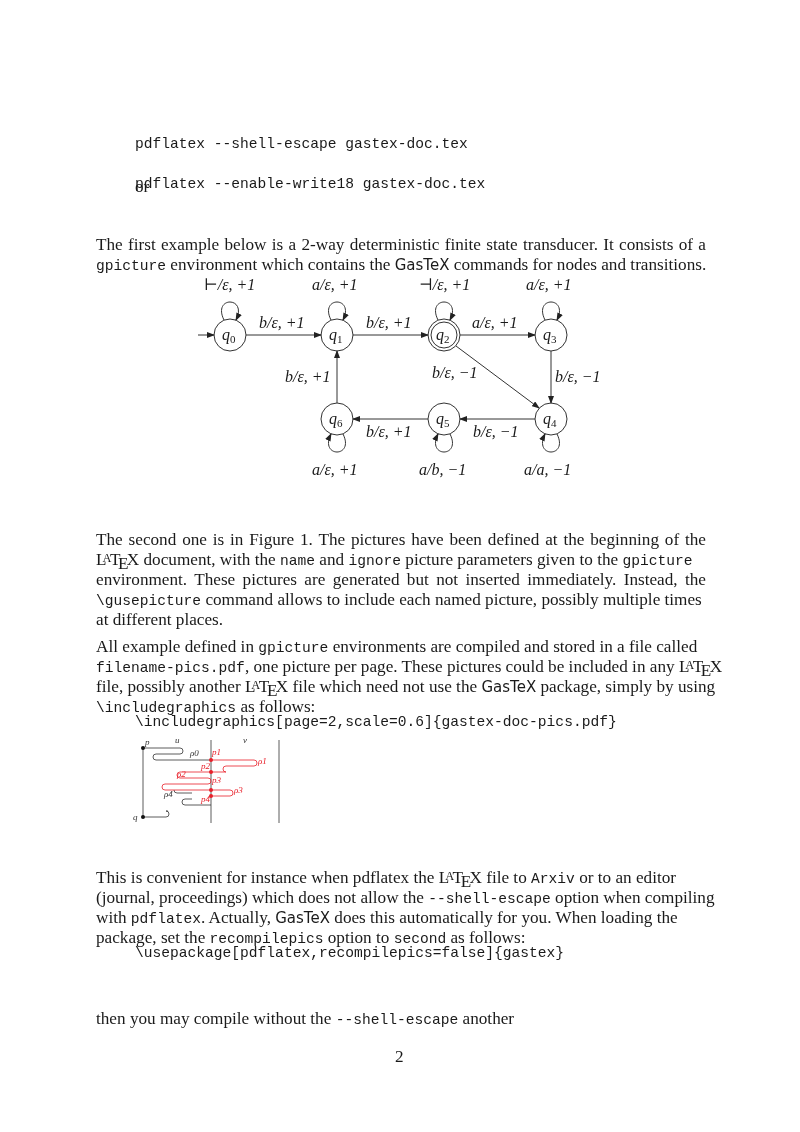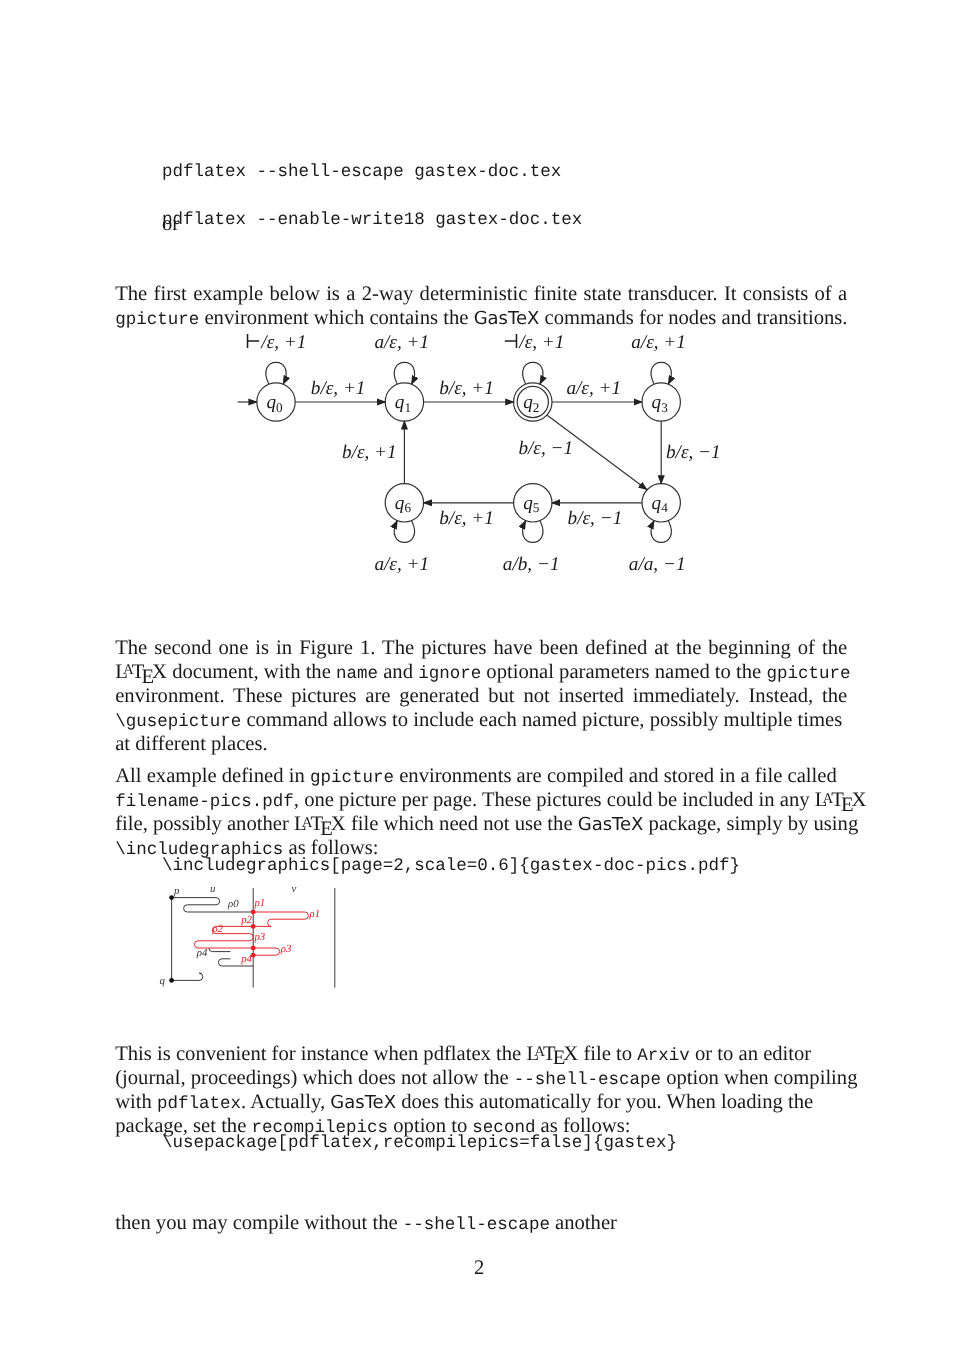--- a/index.html
+++ b/index.html
@@ -99,21 +99,21 @@
     <text x="432" y="378">b/ε, −1</text>
     <text x="473" y="437">b/ε, −1</text>
     <text x="366" y="437">b/ε, +1</text>
     <text x="285" y="382">b/ε, +1</text>
   </g>
 </svg>
 
 <div class="para serif" style="top:508px;">
   <div class="line just" style="top:0;">The second one is in Figure 1.  The pictures have been defined at the beginning of the</div>
   <div class="line" style="top:20px; width:610px;">
-    <span class="latex">L<span class="a">A</span>T<span class="e">E</span>X</span><span> document, with the </span><span class="mono">name</span><span> and </span><span class="mono">ignore</span><span> optional parameters named to the </span><span class="mono">gpicture</span>
+    <span class="latex">L<span class="a">A</span>T<span class="e">E</span>X</span><span> document, with the </span><span class="mono">name</span><span> and </span><span class="mono">ignore</span><span> picture parameters given to the </span><span class="mono">gpicture</span>
   </div>
   <div class="line just" style="top:40px;">environment.  These pictures are generated but not inserted immediately.  Instead, the</div>
   <div class="line" style="top:60px;">
     <span class="mono">\gusepicture</span><span> command allows to include each named picture, possibly multiple times</span>
   </div>
   <div class="line" style="top:80px;">at different places.</div>
 </div>
 
 <div class="para serif" style="top:615px;">
   <div class="line" style="top:0;">

